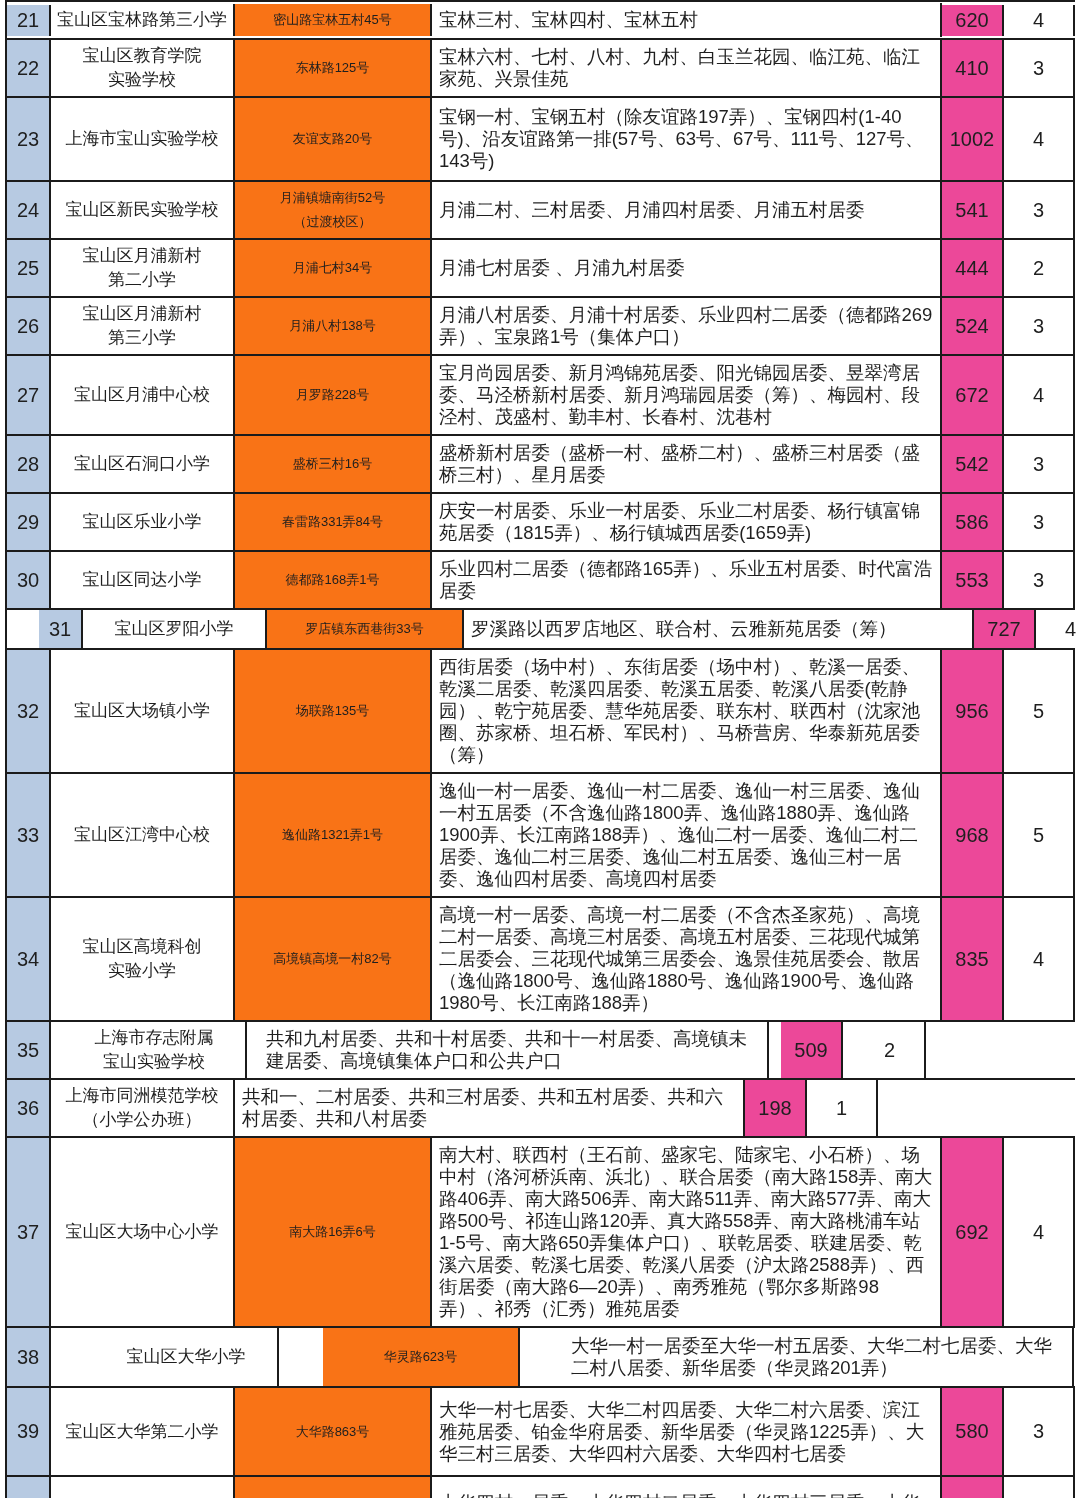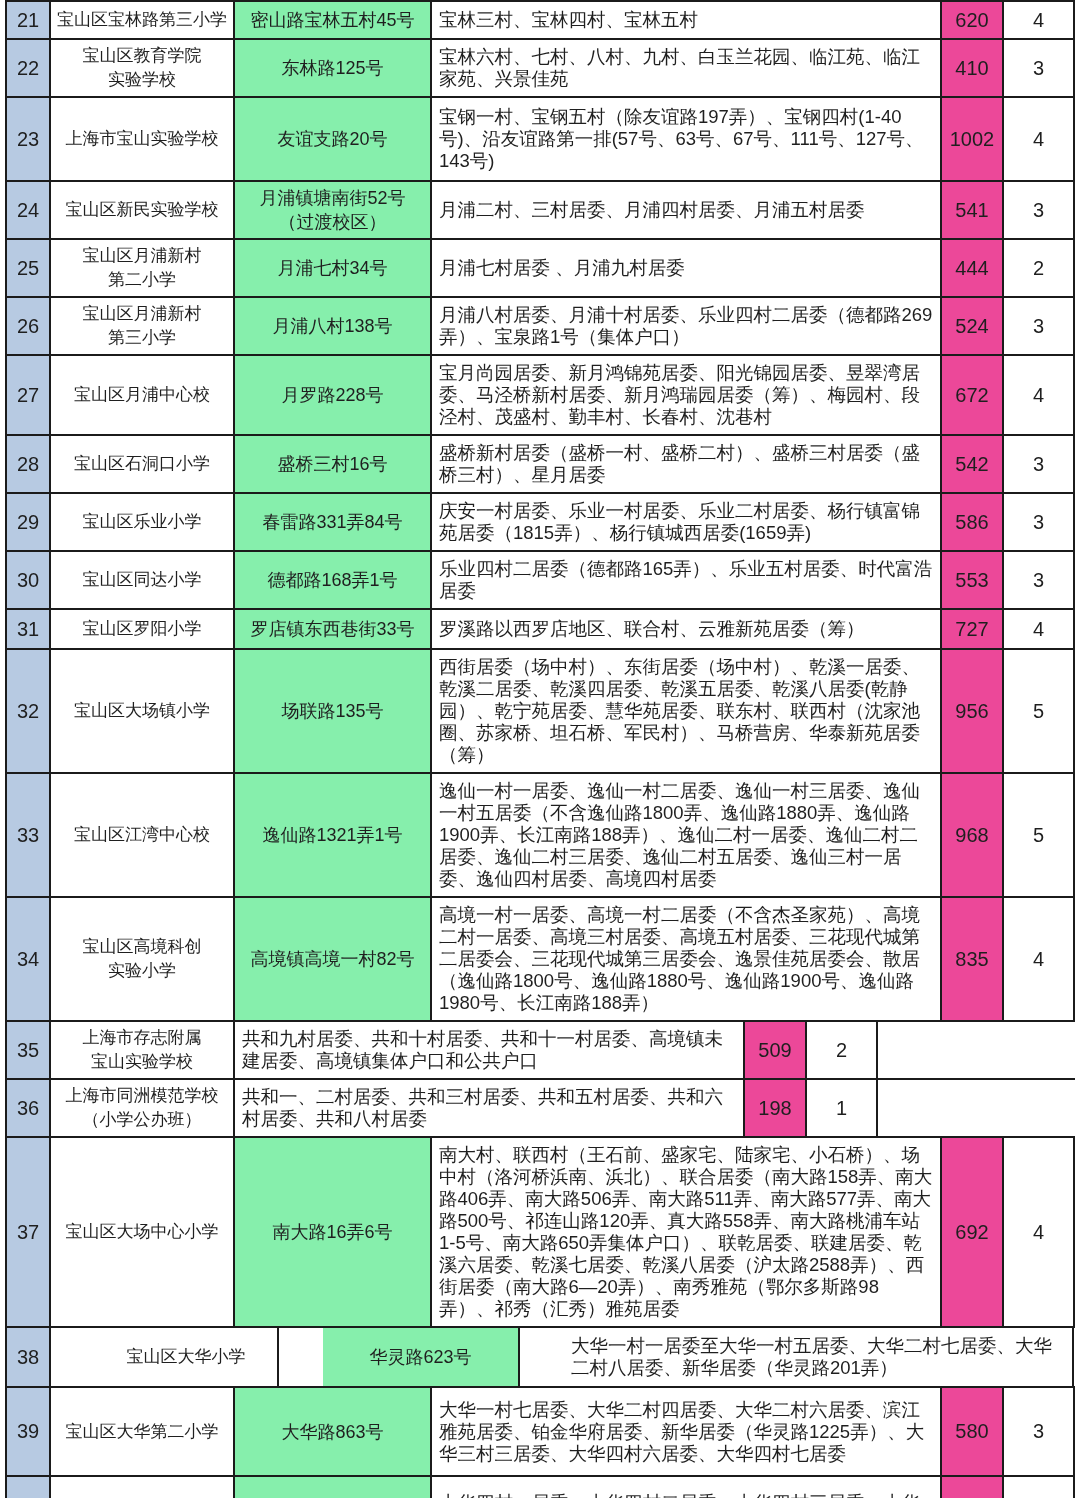--- a/index.html
+++ b/index.html
@@ -16,38 +16,38 @@
   }
   .row{display:flex;align-items:stretch;border-bottom:2px solid #1b1b1b;min-height:36px;}
   .row:last-child{border-bottom:none;}
   .cell{
     box-sizing:border-box;border-right:2px solid #1b1b1b;
     display:flex;align-items:center;justify-content:center;
     padding:4px 5px;font-size:19px;line-height:23px;text-align:center;
   }
   .c-num     {flex:0 0 44px;  background:#b7cae2;font-size:20px;}
   .c-school  {flex:0 0 184px; background:#ffffff;white-space:pre-line;font-size:17px;line-height:24px;}
-  .c-addr    {flex:0 0 197px; background:#86efac;white-space:pre-line;font-size:18px;line-height:24px;}
+  .c-addr    {flex:0 0 197px; background:#f97316;white-space:pre-line;font-size:13px;line-height:24px;}
   .c-area    {flex:0 0 510px; background:#ffffff;justify-content:flex-start;
               text-align:left;font-size:18.5px;line-height:22px;padding:6px 7px;}
   .c-students{flex:0 0 62px;  background:#ec4899;font-size:20px;}
   .c-classes {flex:0 0 71px;  background:#ffffff;font-size:20px;}
   
-  .row:nth-child(1){min-height:36px;}
+  .row:nth-child(1){min-height:36px;align-items:center;}
   .row:nth-child(2){min-height:56px;}
   .row:nth-child(3){min-height:82px;}
   .row:nth-child(4){min-height:52px;}
   .row:nth-child(5){min-height:50px;}
   .row:nth-child(6){min-height:56px;}
   .row:nth-child(8){min-height:56px;}
   .row:nth-child(9){min-height:56px;}
   .row:nth-child(10){min-height:49px;}
-  .row:nth-child(11){min-height:38px;}
+  .row:nth-child(11){min-height:38px;padding-left:32px;}
   .row:nth-child(14){min-height:117px;}
-  .row:nth-child(15){min-height:56px;}
+  .row:nth-child(15){min-height:56px;gap:12px;}
   .row:nth-child(16){min-height:56px;}
   .row:nth-child(18){min-height:58px;gap:44px;}
   .row:nth-child(19){min-height:87px;}
   .row:nth-child(20){min-height:95px;}
 </style>
 </head>
 <body>
 
 <div class="page">
   <div class="table" id="school-table">

